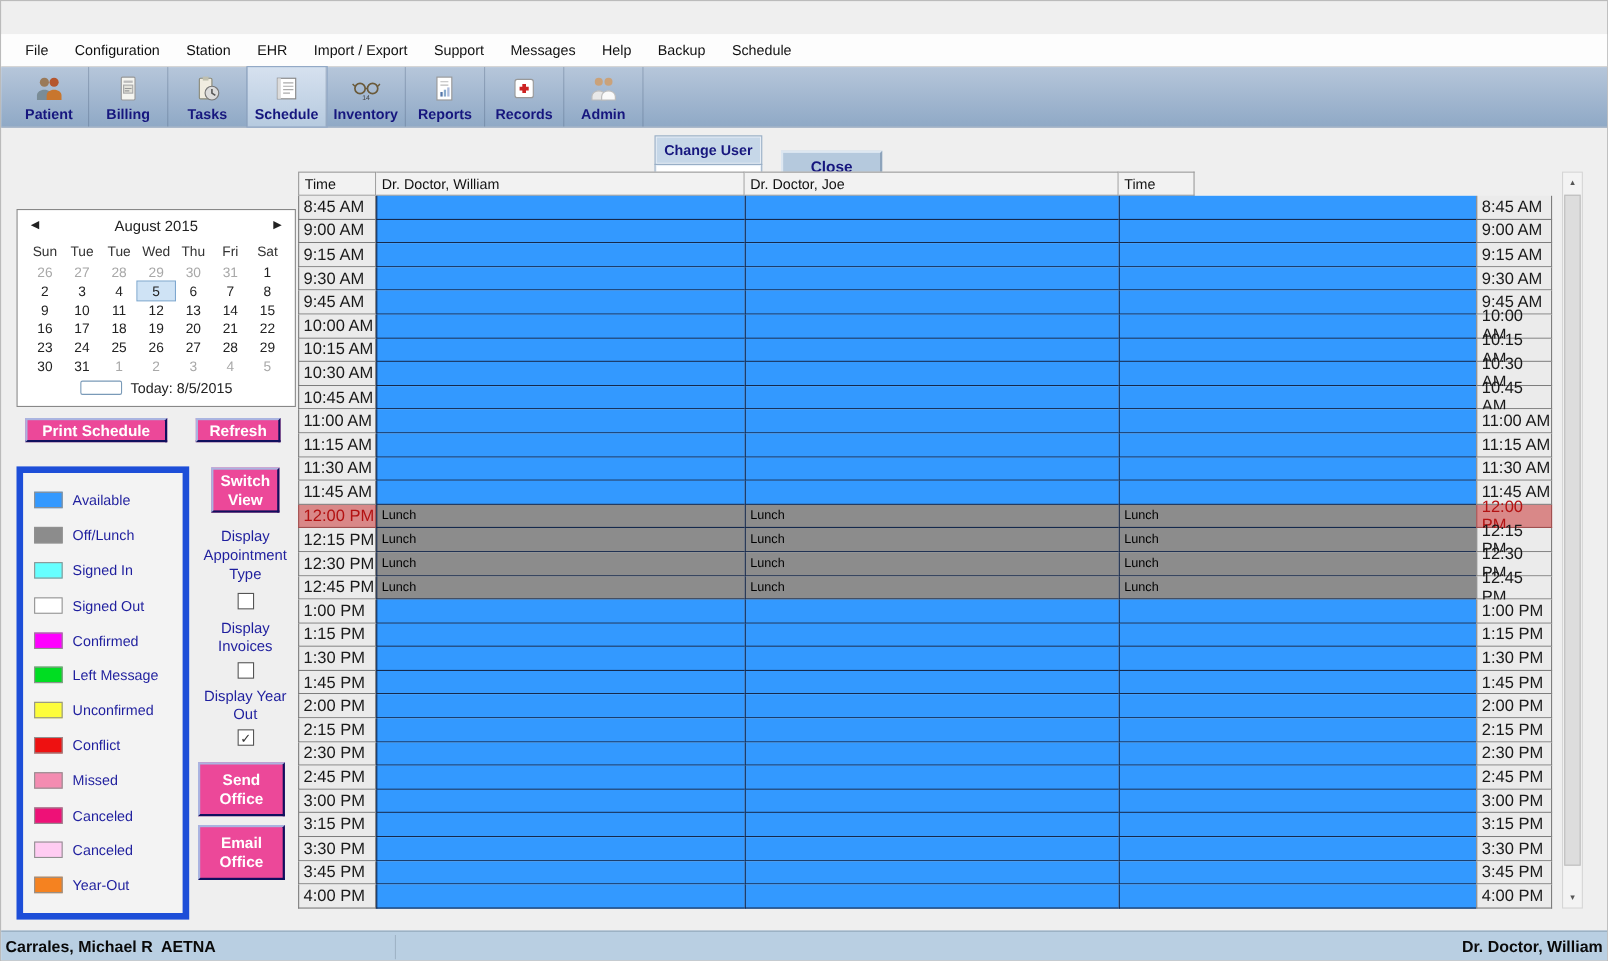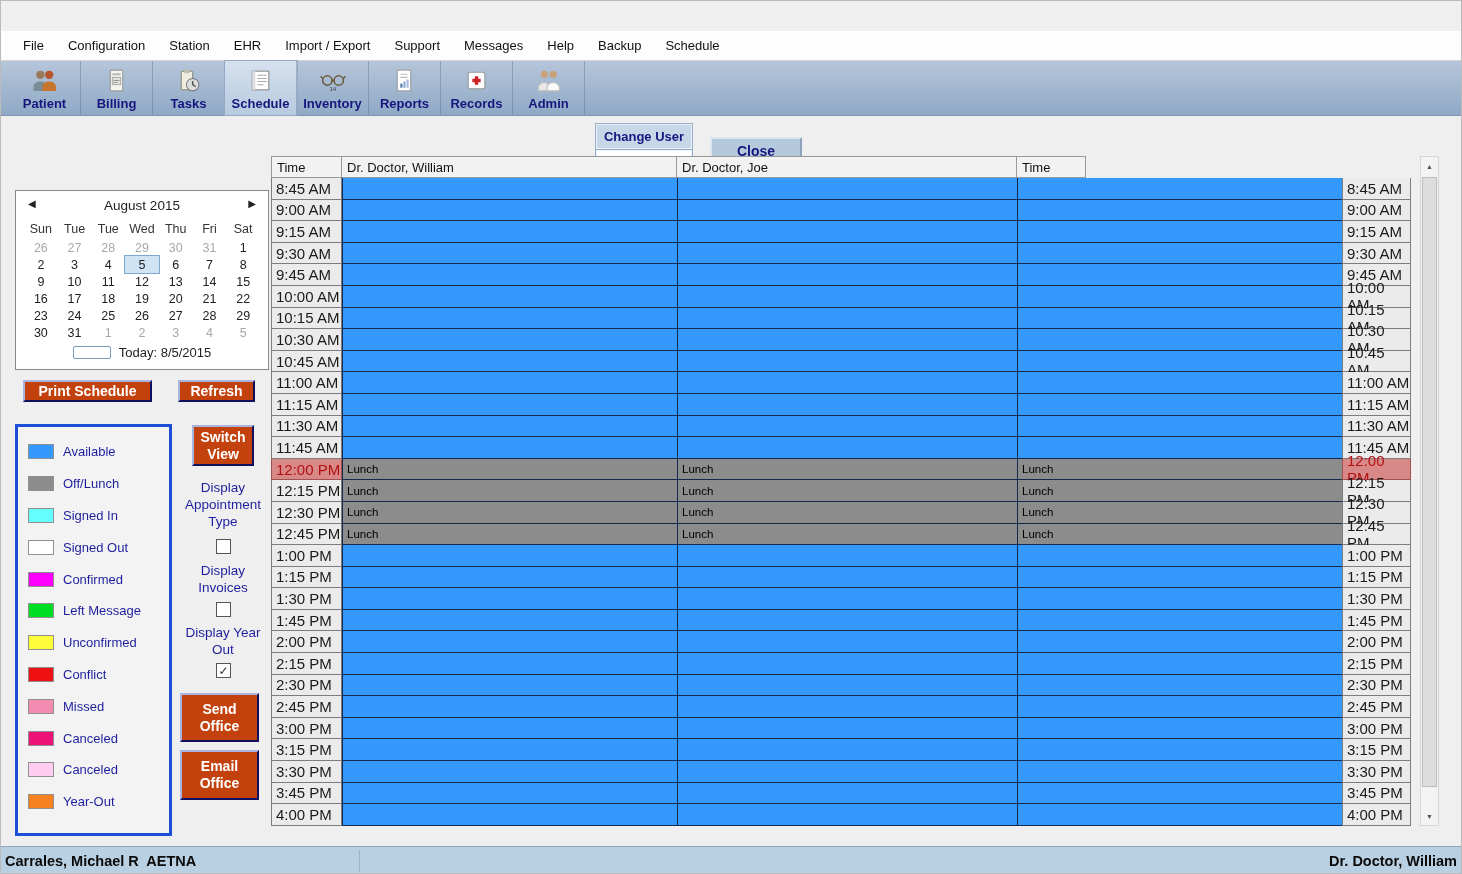--- a/index.html
+++ b/index.html
@@ -53,28 +53,28 @@
   .cal-arrow { position:absolute; top:7px; font-size:10px; color:#222; }
   .cal-prev { left:12px; } .cal-next { right:12px; }
   .cal-grid { display:grid; grid-template-columns:repeat(7,1fr); padding:0 8px; }
   .cal-cell { height:17px; display:flex; align-items:center; justify-content:center; font-size:12.5px; color:#222; }
   .cal-dayname { color:#333; height:20px; }
   .cal-cell.muted { color:#a8a8a8; }
   .cal-cell.selected { background:#cfe3f5; outline:1px solid #7da7cf; }
   .cal-footer { display:flex; align-items:center; justify-content:center; gap:8px; margin-top:4px; font-size:13px; color:#222; }
   .cal-today-box { width:38px; height:13px; border:1px solid #7a9ab8; background:#fff; border-radius:2px; }
 
-  .navy-btn { position:absolute; background:#c2410c; color:#fff; font-weight:bold; border:2px solid; border-color:#aab4e0 #10105e #10105e #aab4e0; display:flex; align-items:center; justify-content:center; text-align:center; }
+  .navy-btn { position:absolute; background:#ec4899; color:#fff; font-weight:bold; border:2px solid; border-color:#aab4e0 #10105e #10105e #aab4e0; display:flex; align-items:center; justify-content:center; text-align:center; }
   .print-btn { left:22px; top:379px; width:129px; height:22px; font-size:14px; }
   .refresh-btn { left:177px; top:379px; width:77px; height:22px; font-size:14px; }
   .switch-btn { left:191px; top:424px; width:62px; height:41px; font-size:14px; line-height:1.15; }
   .send-btn { left:179px; top:692px; width:79px; height:49px; font-size:14px; line-height:1.2; }
   .email-btn { left:179px; top:749px; width:79px; height:50px; font-size:14px; line-height:1.2; }
 
-  .legend { position:absolute; left:14px; top:423px; width:157px; height:412px; border:3px solid #1d4ed8; background:#f3f3f3; padding-top:9px; }
+  .legend { position:absolute; left:14px; top:423px; width:157px; height:412px; border:6px solid #1d4ed8; background:#f3f3f3; padding-top:9px; }
   .legend-item { height:31.8px; display:flex; align-items:center; }
   .swatch { width:26px; height:15px; margin-left:10px; border:1px solid #909090; }
   .legend-label { margin-left:9px; font-size:13px; color:#1f1f9e; }
 
   .option-label { position:absolute; left:178px; width:88px; text-align:center; font-size:13.5px; color:#1f1f9e; line-height:1.25; }
   .opt1 { top:479px; } .opt2 { top:562px; } .opt3 { top:624px; }
   .checkbox { position:absolute; left:215px; width:15px; height:15px; background:#fff; border:1px solid #555; font-size:12px; color:#333; display:flex; align-items:center; justify-content:center; line-height:1; }
   .cb1 { top:538px; } .cb2 { top:601px; } .cb3 { top:662px; }
 
   

